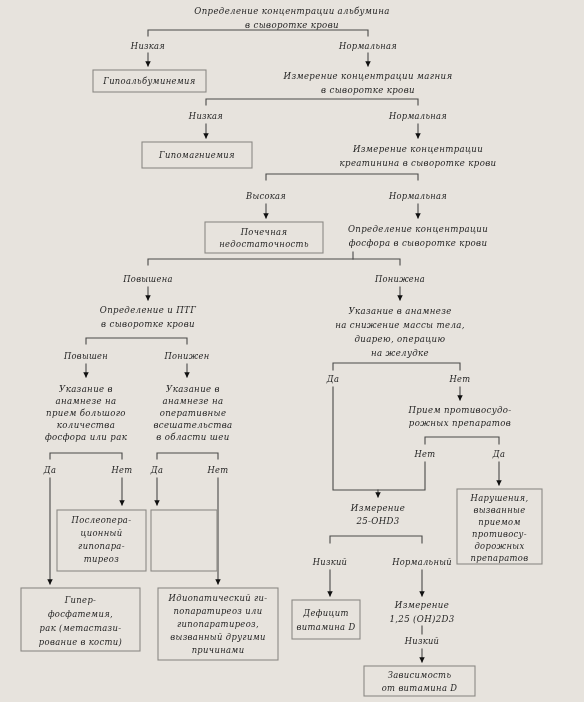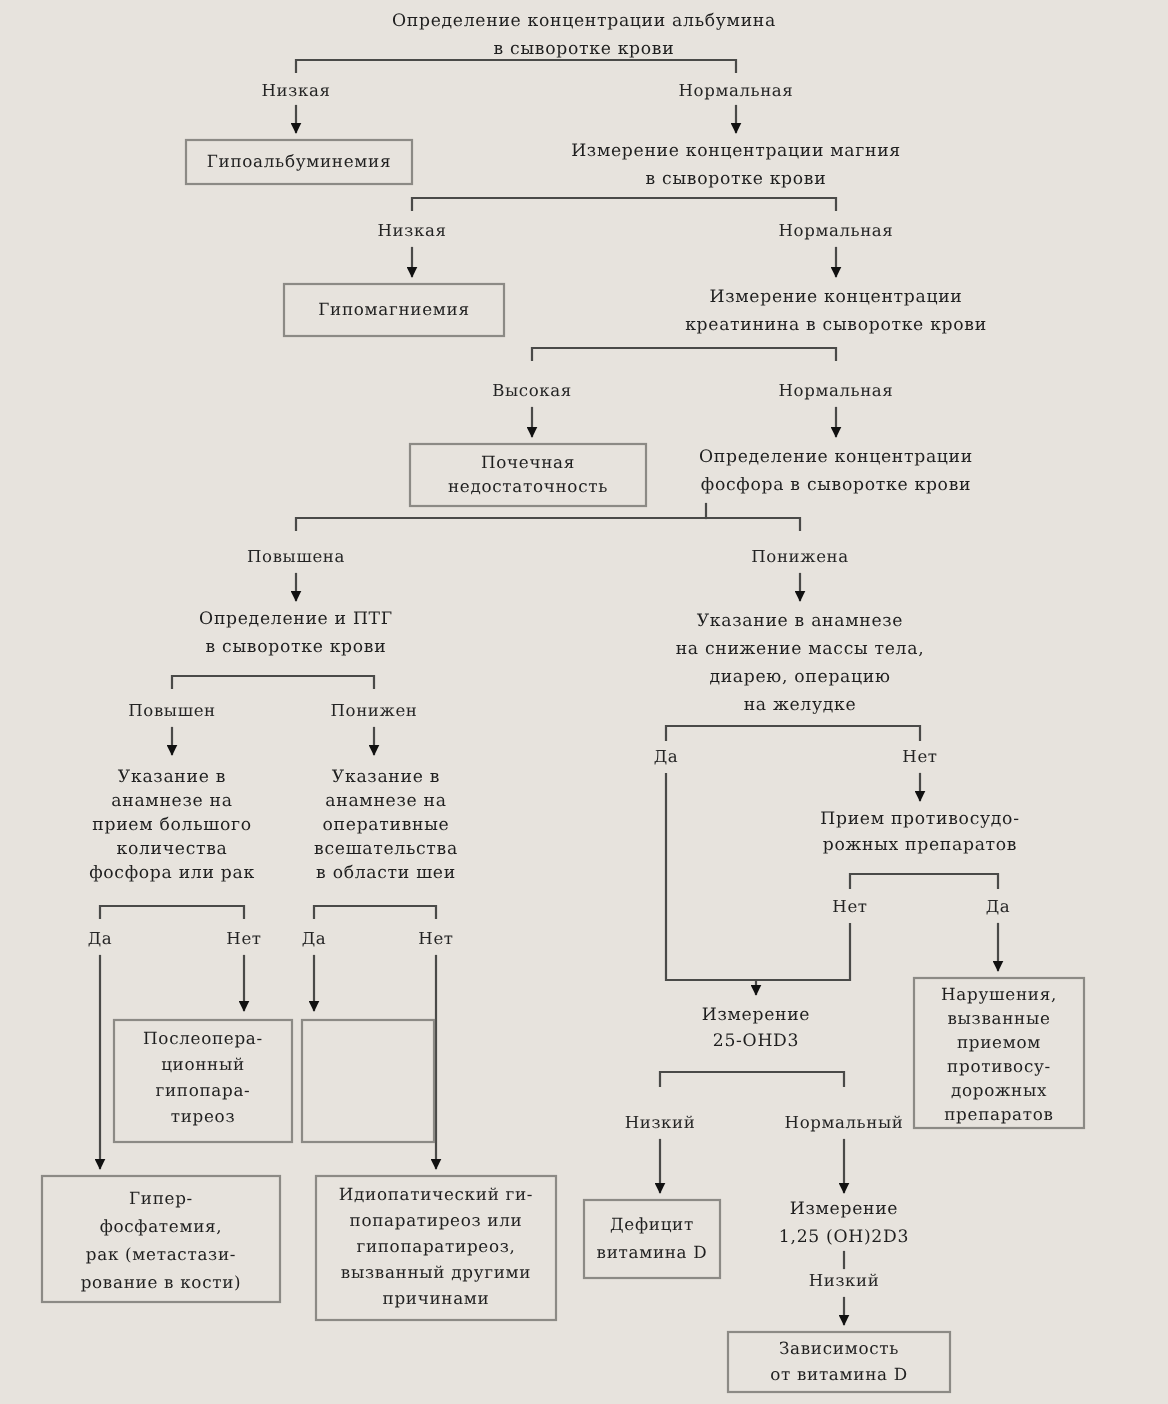--- a/index.html
+++ b/index.html
@@ -11,20 +11,21 @@
     height: 702px;
     background: #e7e3dd;
     font-family: "DejaVu Serif", "Liberation Serif", serif;
     color: #1a1a1a;
     overflow: hidden;
   }
   #chart-root {
     position: relative;
     width: 584px;
     height: 550px;
+    font-style: italic;
   }
   svg#flow-svg {
     position: absolute;
     left: 0;
     top: 0;
     width: 584px;
     height: 702px;
     display: block;
   }
   .node-text {

